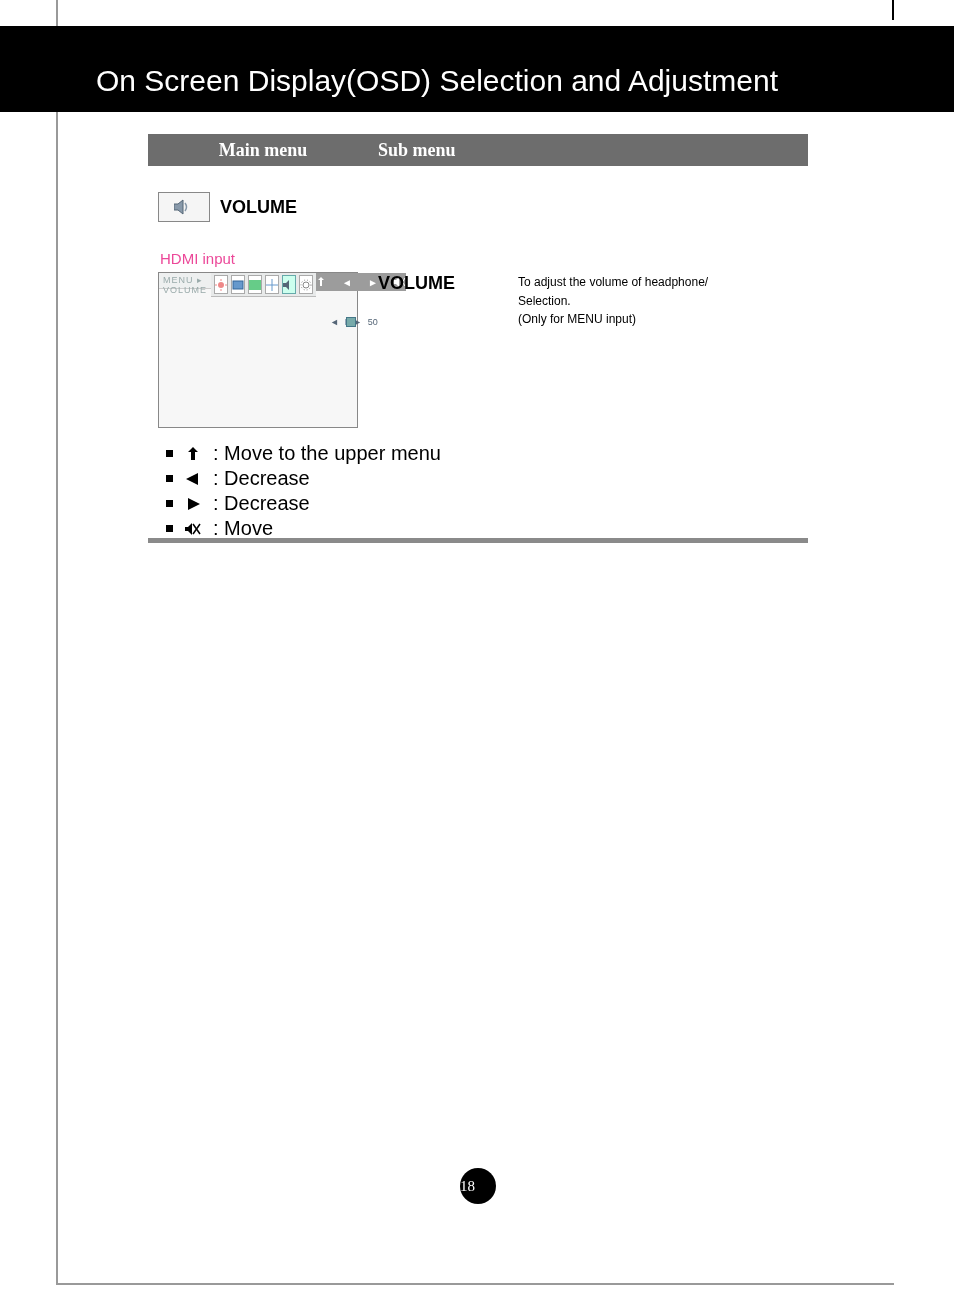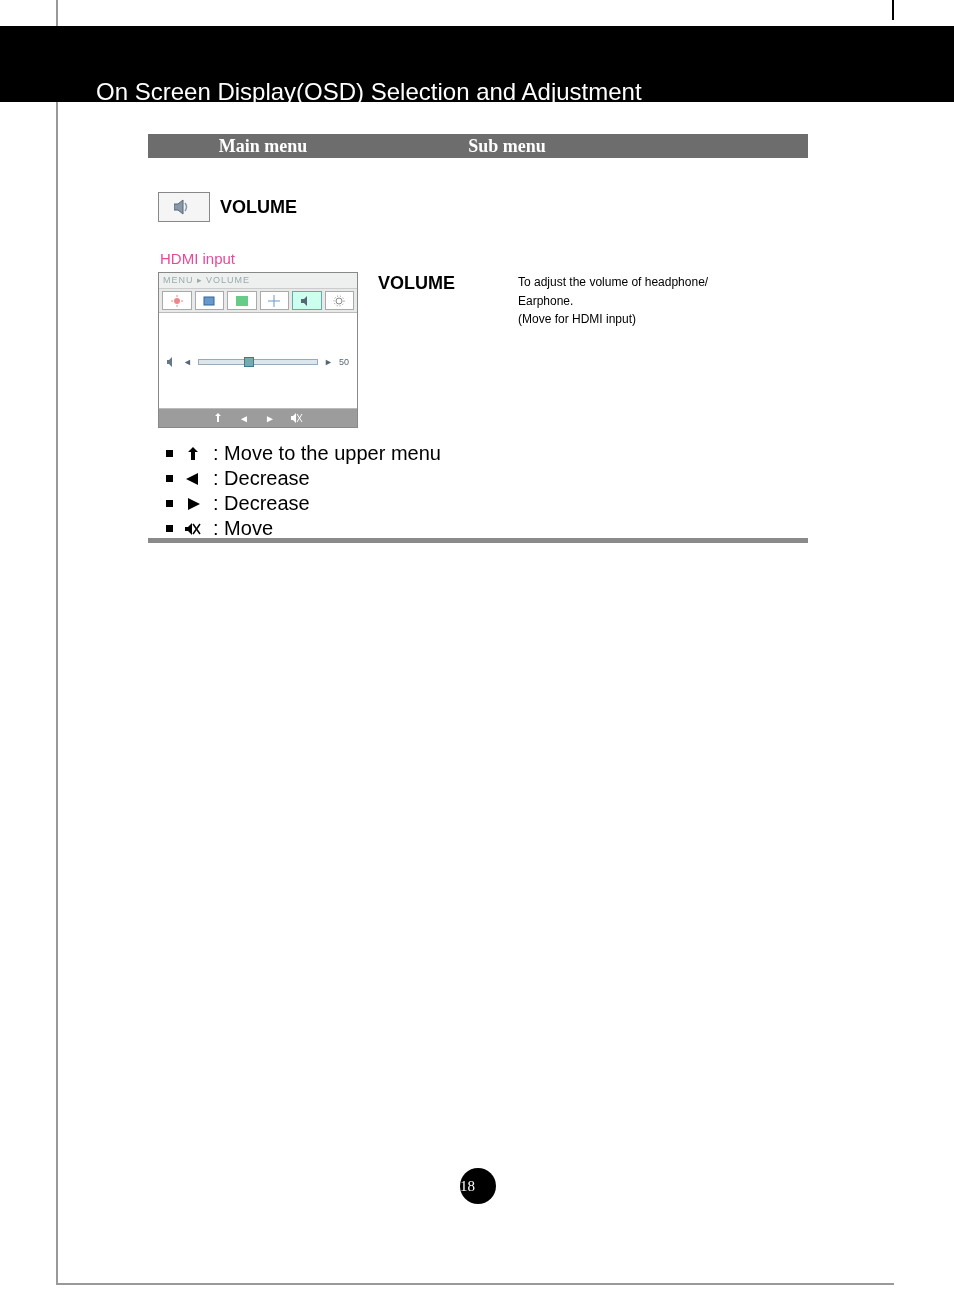--- a/index.html
+++ b/index.html
@@ -25,45 +25,44 @@
     top: 0;
     width: 2px;
     height: 20px;
     background: #000;
   }
   .black-bar {
     position: absolute;
     left: 0;
     top: 26px;
     width: 954px;
-    height: 76px;
+    height: 86px;
     background: #000;
     color: #fff;
-    font-size: 24px;
+    font-size: 30px;
     font-weight: 400;
     padding-left: 96px;
-    padding-top: 52px;
+    padding-top: 38px;
   }
   .table-header {
     position: absolute;
     left: 148px;
     top: 134px;
     width: 660px;
-    height: 24px;
+    height: 32px;
     background: #6d6d6d;
     color: #fff;
     display: flex;
     align-items: center;
     font-family: Georgia, 'Times New Roman', serif;
     font-weight: bold;
     font-size: 18px;
-    gap: 34px;
   }
   .th-main { flex: 0 0 230px; text-align: center; }
-  .th-sub { flex: 0 0 190px; text-align: center; }
+  .th-sub { flex: 0 0 190px; }
   .th-desc { flex: 1; text-align: center; }
 
   .volume-title-row {
     position: absolute;
     left: 158px;
     top: 192px;
     display: flex;
     align-items: center;
     gap: 10px;
   }
@@ -91,21 +90,20 @@
   
   .osd-panel {
     position: absolute;
     left: 158px;
     top: 272px;
     width: 200px;
     height: 156px;
     border: 1px solid #888;
     background: #f7f7f7;
     display: flex;
-    flex-direction: column;
   }
   .osd-breadcrumb {
     height: 16px;
     font-size: 9px;
     color: #9aa;
     padding: 2px 4px;
     letter-spacing: 1px;
     background: #eef0f0;
     border-bottom: 1px solid #ccc;
   }
@@ -304,22 +302,22 @@
         <line x1="6" y1="1" x2="11" y2="9" stroke="#fff"></line>
         <line x1="11" y1="1" x2="6" y2="9" stroke="#fff"></line>
       </svg>
   </div>
 </div>
 
 <div class="submenu-label">VOLUME</div>
 
 <div class="descblock">
   <div>To adjust the volume of headphone/</div>
-  <div>Earphone.</div>
-  <div>(Move for HDMI input)</div>
+  <div>Selection.</div>
+  <div>(Only for MENU input)</div>
 </div>
 
 <div class="legend">
   <div class="legend-row">
     <div class="bullet"></div>
     <div class="legend-iconcell">
       <svg width="14" height="14" viewBox="0 0 14 14">
           <path d="M7 0 L12 5 L9 5 L9 13 L5 13 L5 5 L2 5 Z" fill="#000"></path>
         </svg>
     </div>

